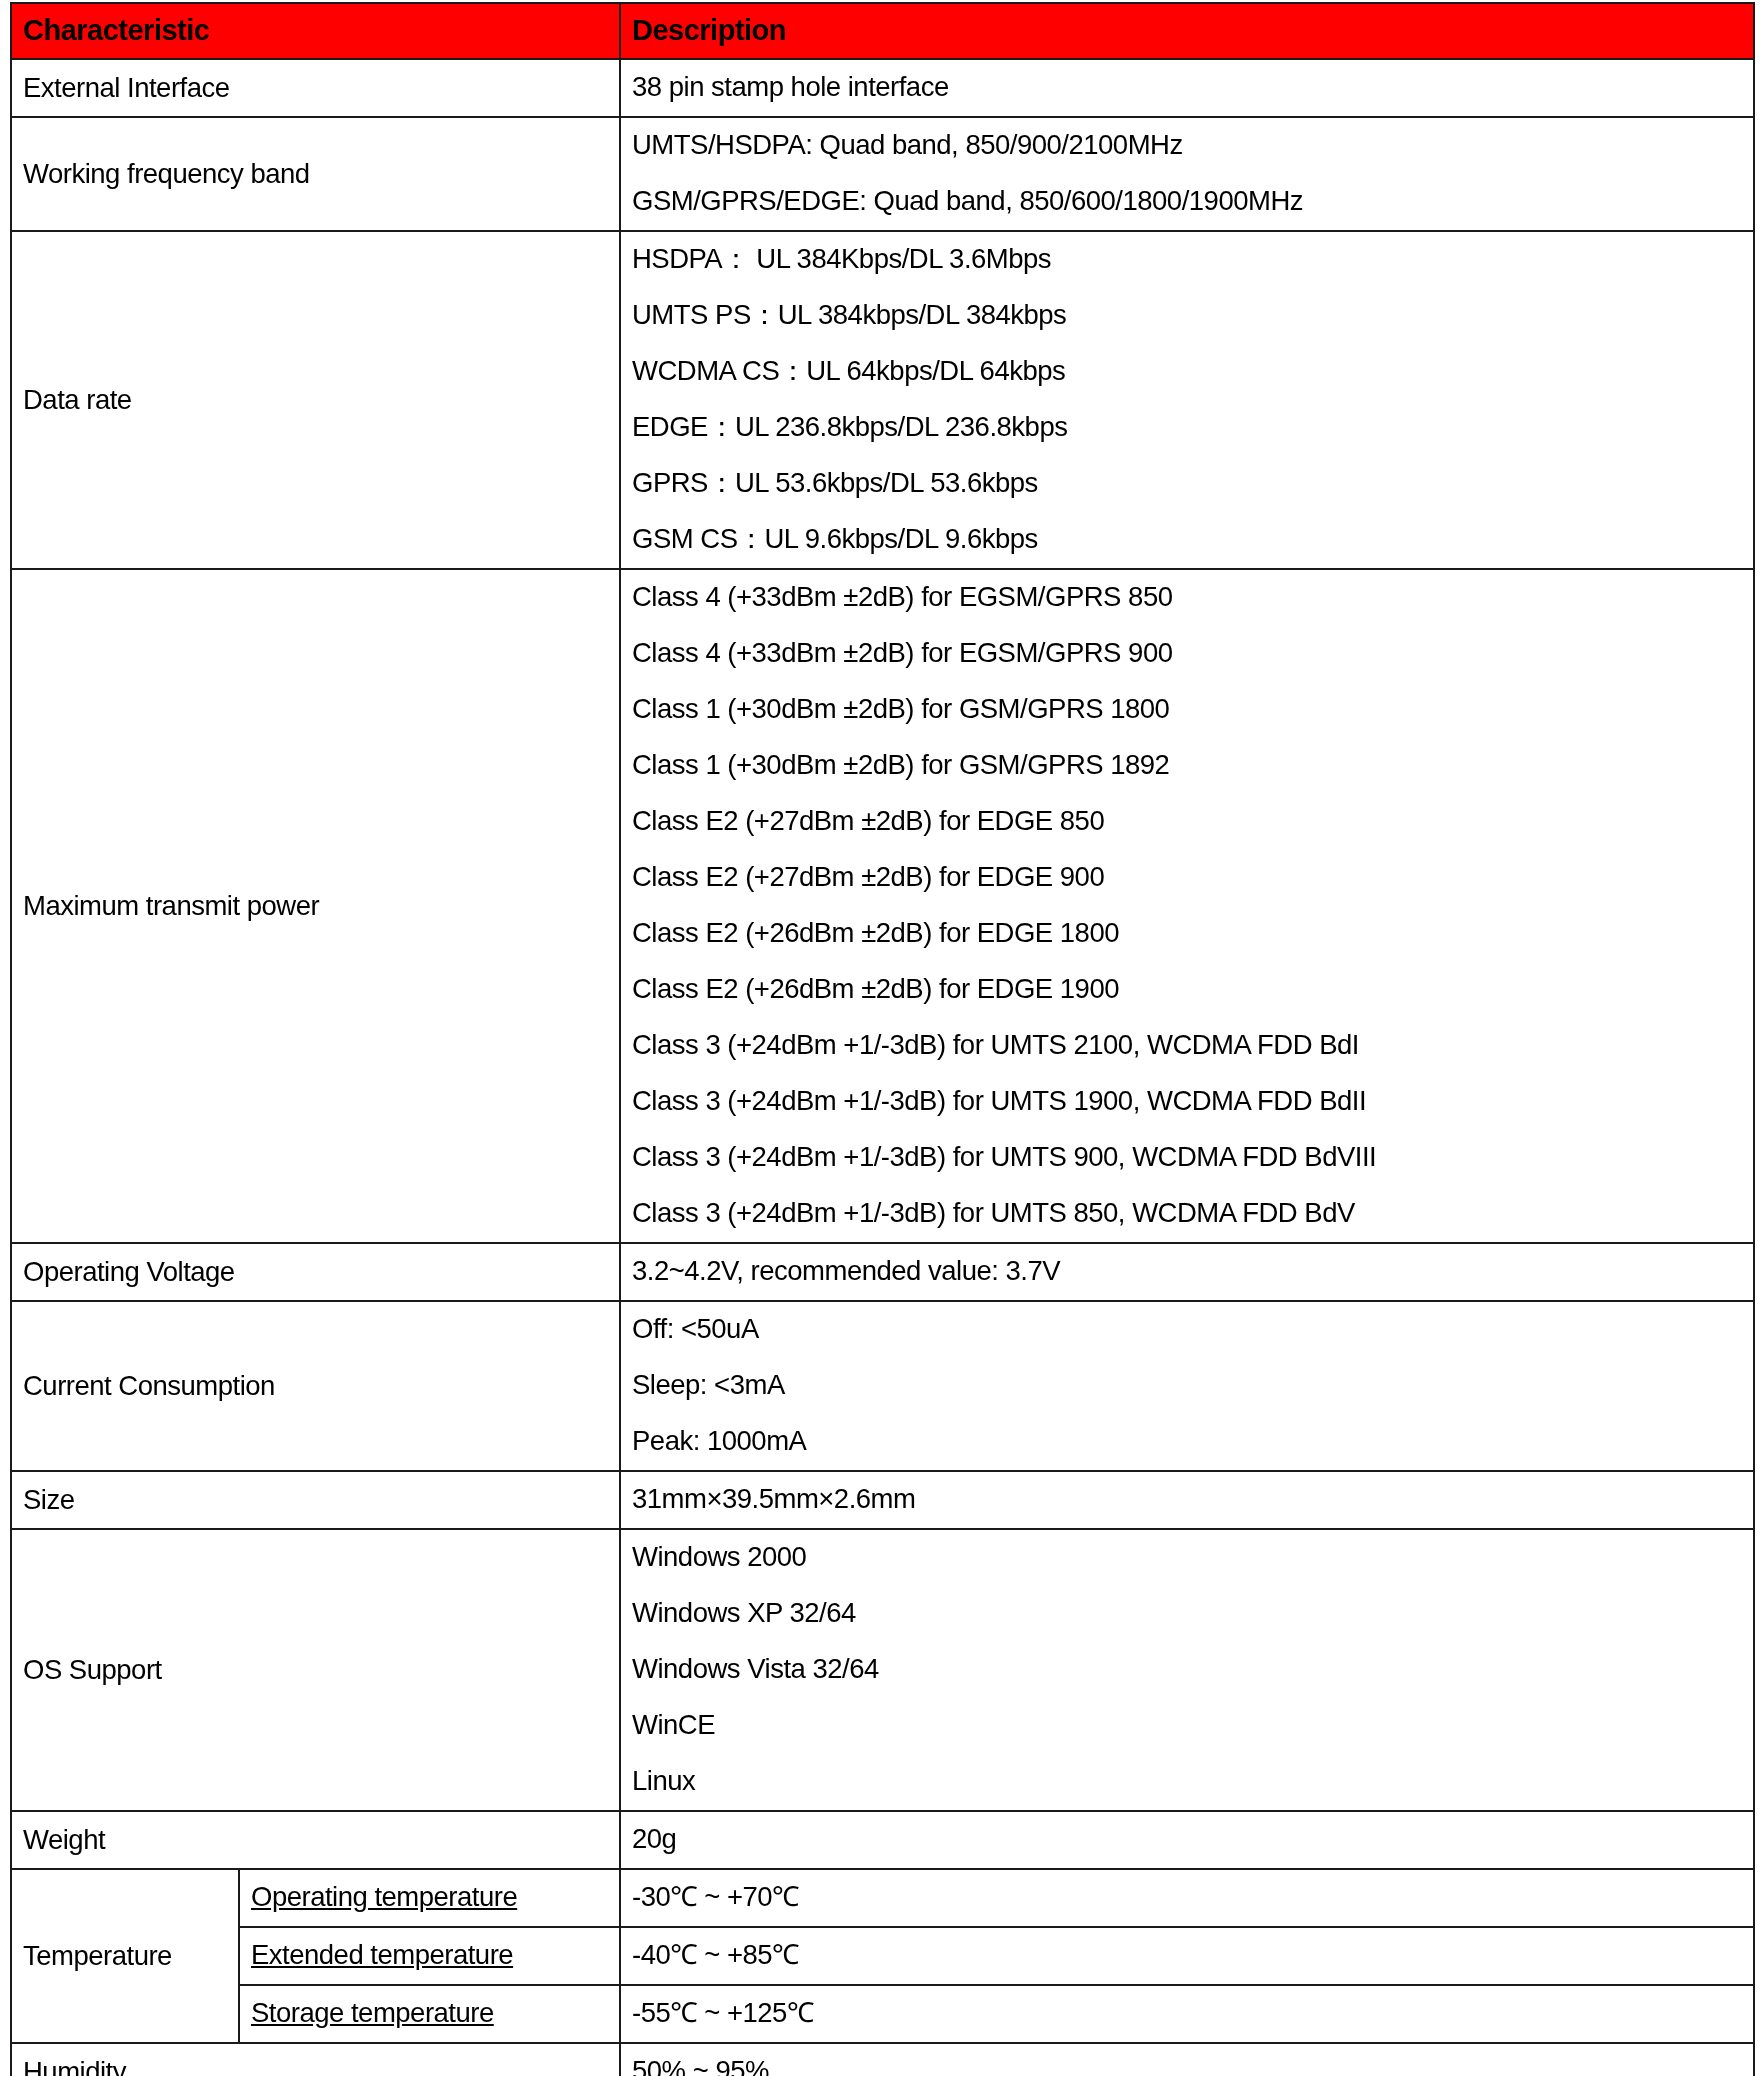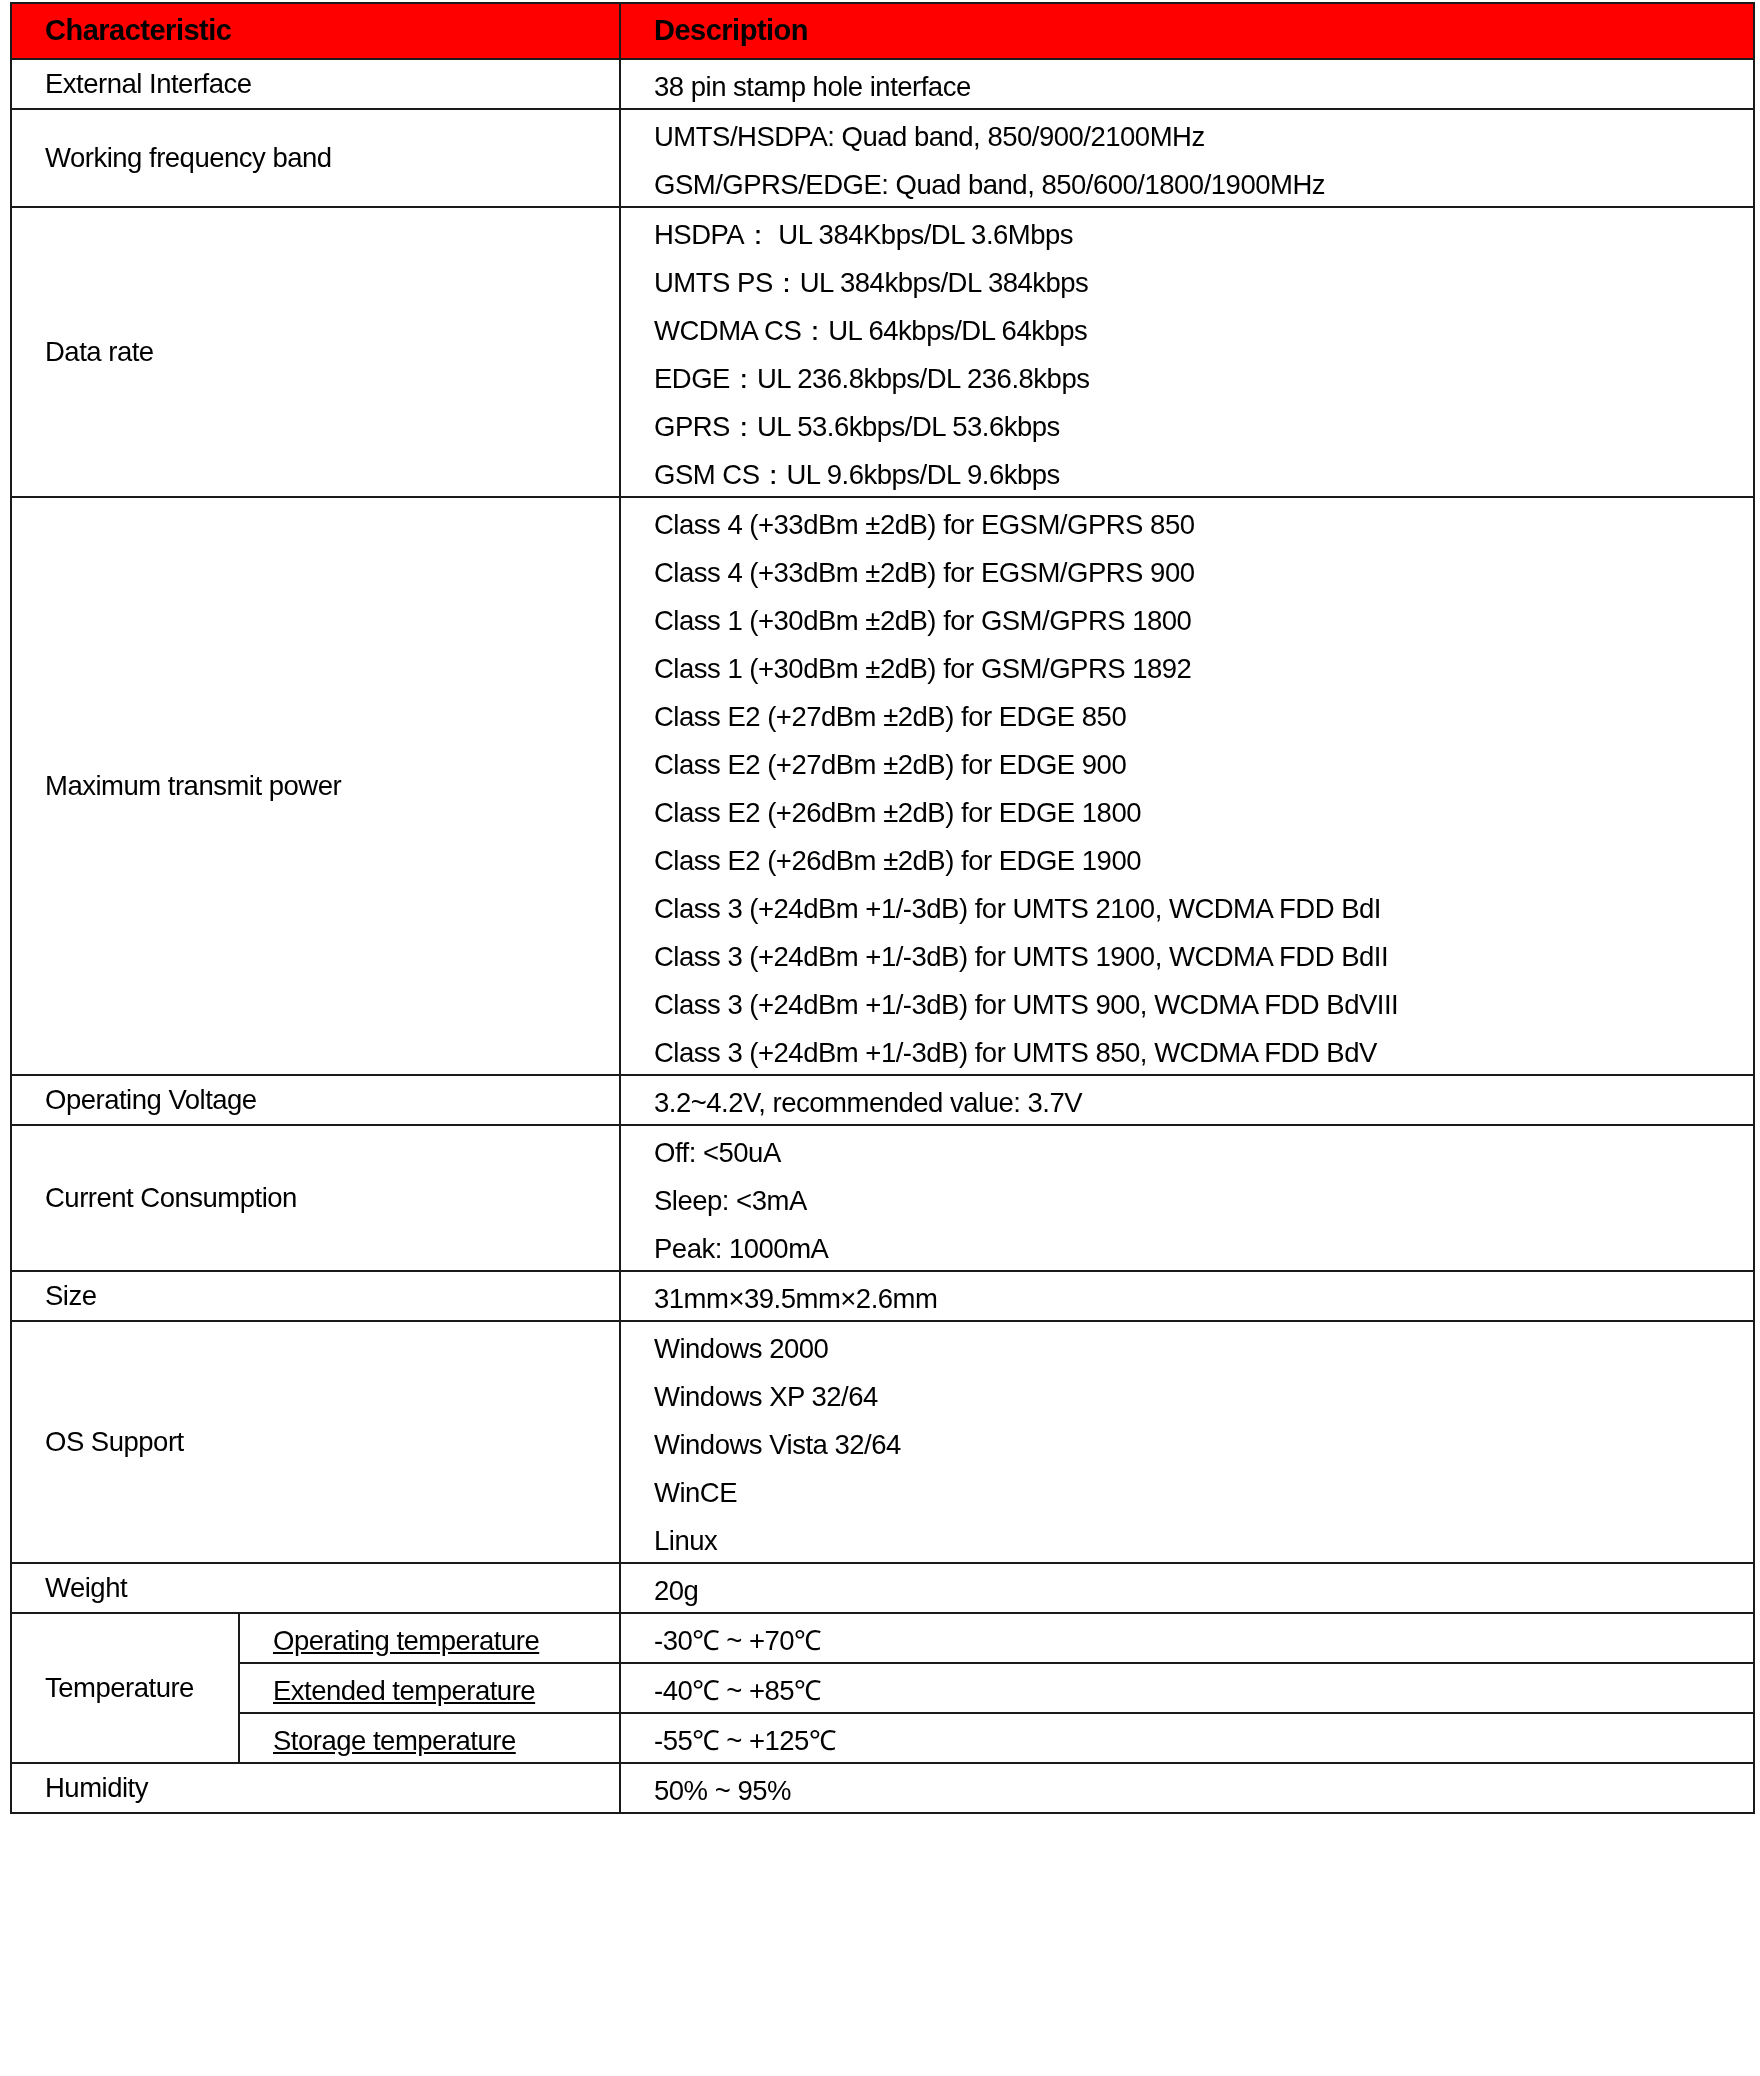--- a/index.html
+++ b/index.html
@@ -7,33 +7,33 @@
          font-family: "Liberation Sans", sans-serif; color: #000; }
   table.spec {
     position: absolute; left: 10px; top: 1.5px;
     width: 1742px;
     border-collapse: collapse;
     table-layout: fixed;
     font-size: 27.5px;
   }
   table.spec td, table.spec th {
     border: 2.3px solid #1a1a1a;
-    padding: 0 0 0 33px;
+    padding: 0 0 0 11px;
     vertical-align: middle;
     text-align: left;
     font-weight: normal;
     letter-spacing: -0.5px;
   }
   table.spec th {
     background: #ff0000;
     font-weight: bold;
     height: 54px;
     font-size: 29px;
   }
-  .line { height: 48px; line-height: 54px; white-space: nowrap; }
+  .line { height: 56px; line-height: 54px; white-space: nowrap; }
   col.c1 { width: 228px; }
   col.c2 { width: 381px; }
   col.c3 { width: 1134px; }
   td.inner-vline { border-left: 1.5px solid #1a1a1a; text-decoration: underline; }
 </style>
 </head>
 <body>
 
 <table class="spec">
   <colgroup>

